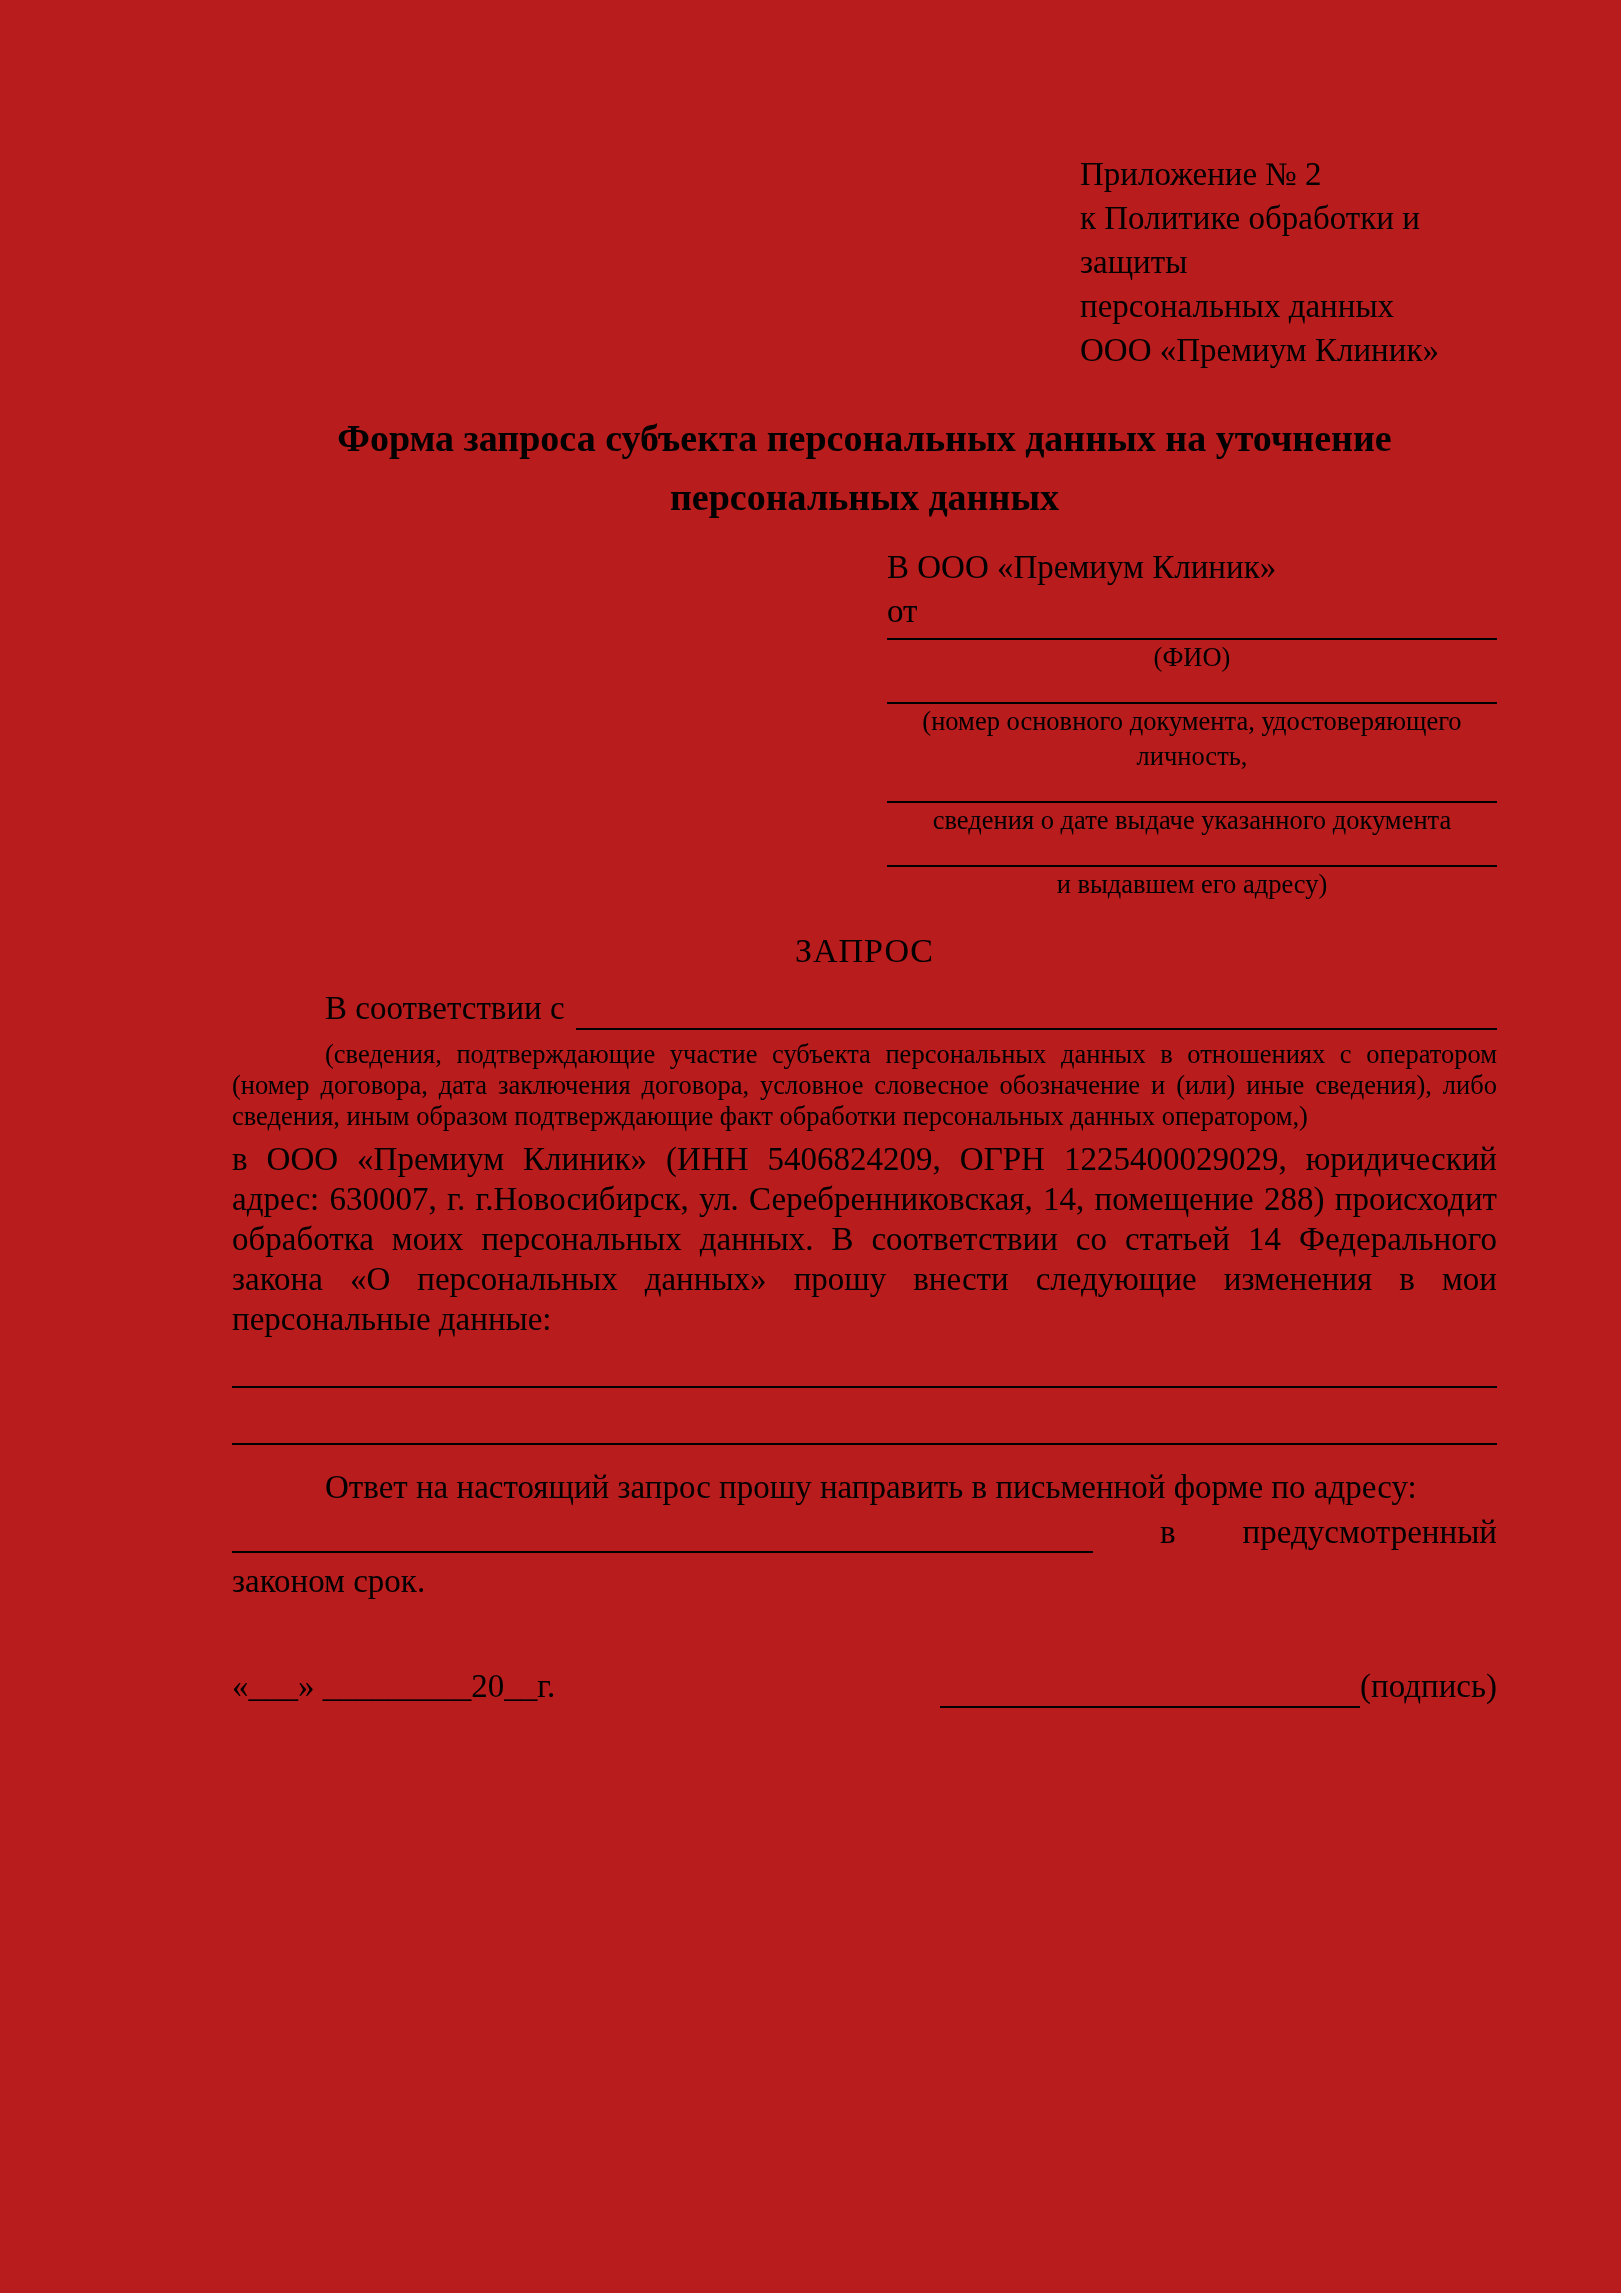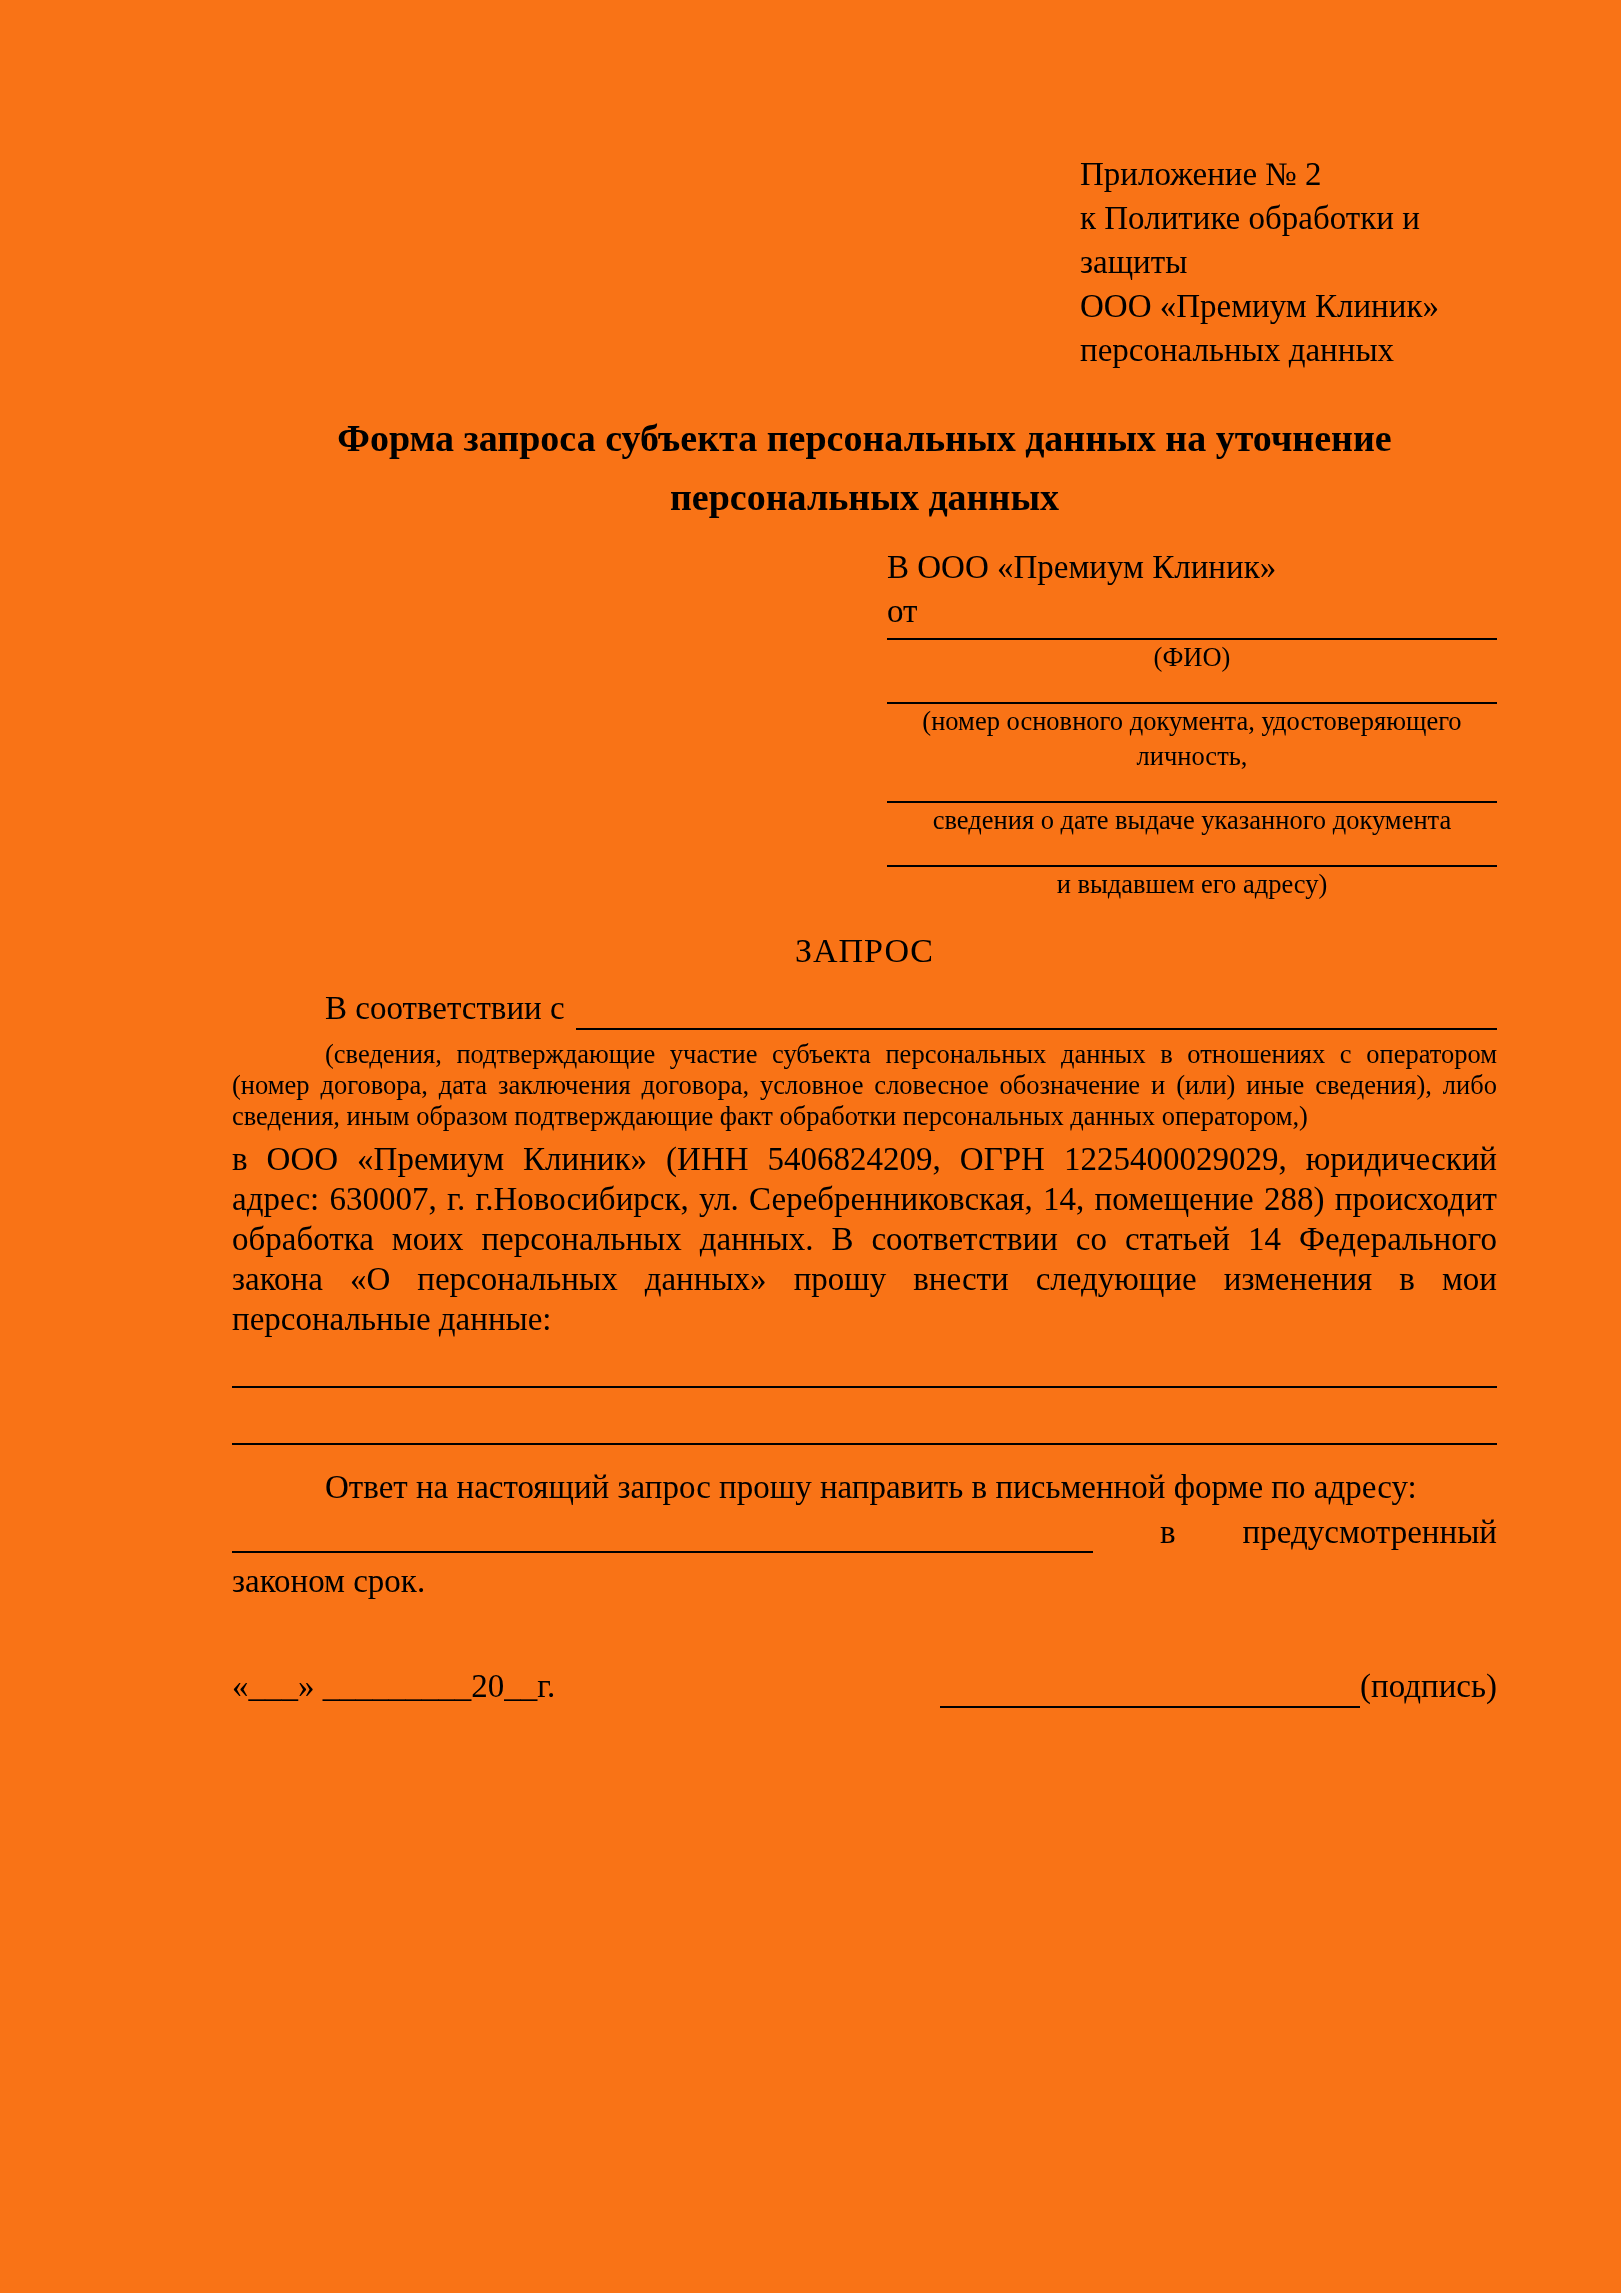--- a/index.html
+++ b/index.html
@@ -1,19 +1,19 @@
 <!DOCTYPE html>
 <html><head>
 <meta charset="utf-8">
 <style>
   * { margin: 0; padding: 0; box-sizing: border-box; }
   html, body { background: #ffffff; }
   body { font-family: "Liberation Serif", "DejaVu Serif", serif; color: #000; }
   .page {
-    width: 1621px; height: 2294px; background: #f97316;
+    width: 1621px; height: 2294px; background: #b91c1c;
     position: relative; overflow: hidden;
   }
   .content { padding: 152px 124px 0 232px; } 
 
   
   .annex-block { margin-left: 848px; width: 421px; font-size: 33px; line-height: 44px; }
 
   
   .doc-title {
     margin-top: 37px; text-align: center; font-weight: bold;
@@ -57,22 +57,22 @@
 </style>
 </head>
 <body>
 
 <div class="page">
   <div class="content">
 
     <div class="annex-block">
       <div>Приложение № 2</div>
       <div>к Политике обработки и защиты</div>
+      <div>персональных данных</div>
       <div>ООО «Премиум Клиник»</div>
-      <div>персональных данных</div>
     </div>
 
     <div class="doc-title">Форма запроса субъекта персональных данных на уточнение персональных данных</div>
 
     <div class="addressee">
       <div>В ООО «Премиум Клиник»</div>
       <div>от</div>
 
       <div class="field-line first"></div>
       <div class="field-label">(ФИО)</div>

